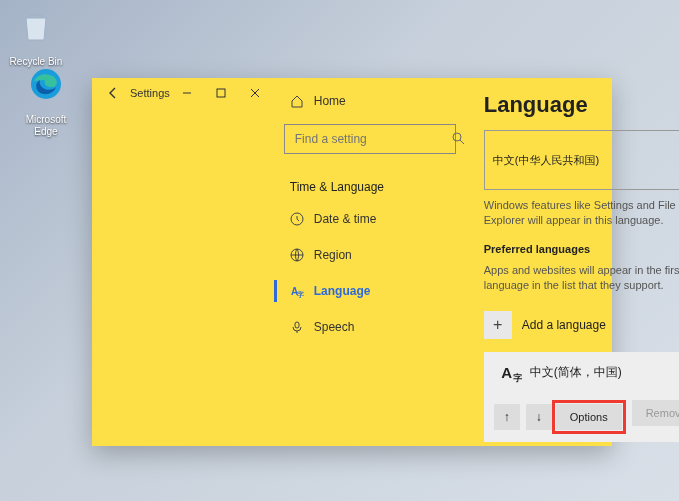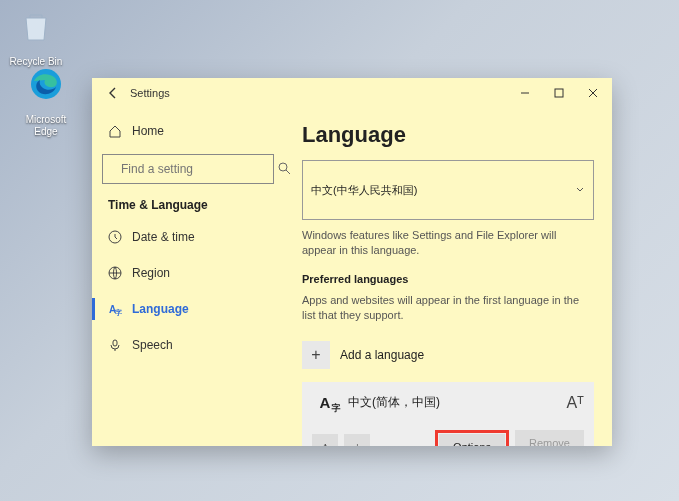--- a/index.html
+++ b/index.html
@@ -1,37 +1,37 @@
 <!DOCTYPE html>
 <html><head>
 <meta charset="utf-8">
 <style>
 html,body{margin:0;padding:0;width:679px;height:501px;overflow:hidden;font-family:"Segoe UI",Arial,sans-serif;font-size:12px;color:#222;background:linear-gradient(135deg,#a5b3c7 0%,#c7d0db 40%,#d8dfe7 100%)}
 .desktop{position:relative;width:100%;height:100%}
 .desktop-icon{position:absolute;width:60px;text-align:center;cursor:pointer}
 .desktop-icon .glyph{width:40px;height:40px;margin:0 auto;display:flex;align-items:center;justify-content:center}
 .desktop-icon .lbl{color:#fff;font-size:10px;text-shadow:0 1px 2px rgba(0,0,0,.7);margin-top:10px;line-height:1.15}
-.settings-win{position:absolute;left:92px;top:78px;width:520px;height:368px;background:#fef9c3;box-shadow:0 8px 24px rgba(0,0,0,.25);display:flex;flex-direction:column}
+.settings-win{position:absolute;left:92px;top:78px;width:520px;height:368px;background:#fde047;box-shadow:0 8px 24px rgba(0,0,0,.25);display:flex;flex-direction:row}
 .titlebar{height:30px;display:flex;align-items:center;justify-content:space-between;padding:0 2px 0 14px}
 .titlebar-left{display:flex;align-items:center;gap:10px}
 .back{width:14px;height:14px;display:flex;align-items:center;justify-content:center;cursor:pointer}
 .title{font-size:11px;color:#333}
 .winctrls{display:flex}
 .winbtn{width:34px;height:30px;display:flex;align-items:center;justify-content:center;font-size:11px;cursor:pointer}
 .body{flex:1;display:flex;min-height:0}
 .sidebar{width:192px;padding:8px 10px 8px 10px;display:flex;flex-direction:column;gap:6px;box-sizing:border-box}
 .nav-item{display:flex;align-items:center;gap:10px;height:30px;padding:0 6px;cursor:pointer;border-radius:2px;font-size:12px;color:#333}
 .nav-item.active{color:#2f6bd8;font-weight:600;position:relative}
 .nav-item.active::before{content:"";position:absolute;left:-10px;top:4px;bottom:4px;width:3px;background:#2f6bd8}
 .nav-ico{width:14px;height:14px;display:flex;align-items:center;justify-content:center;color:#444}
 .nav-item.active .nav-ico{color:#2f6bd8}
-.search{display:flex;align-items:center;border:1px solid #888;height:28px;padding:0 16px;margin:2px 0 4px 0}
+.search{display:flex;align-items:center;border:1px solid #888;height:28px;padding:0 8px;margin:2px 0 4px 0}
 .search input{flex:1;border:0;outline:0;font-size:12px;background:transparent;color:#444}
 .search .s-ico{width:14px;height:14px;color:#666}
-.section-hdr{font-size:12px;font-weight:700;color:#222;margin:4px 0 4px 6px}
+.section-hdr{font-size:12px;font-weight:400;color:#222;margin:16px 0 4px 6px}
 .content{flex:1;padding:10px 18px 0 18px;overflow:hidden;box-sizing:border-box}
 h1.page{font-size:22px;font-weight:600;margin:4px 0 12px 0}
 .dd{border:1px solid #999;height:26px;display:flex;align-items:center;justify-content:space-between;padding:16px 8px;font-size:11px;cursor:pointer}
 .desc{font-size:11px;color:#555;margin:8px 0 14px 0;line-height:1.4;max-width:290px}
 h2.sub{font-size:11px;font-weight:600;margin:6px 0 8px 0}
 .addlang{display:flex;align-items:center;gap:10px;height:34px;cursor:pointer}
 .plus{width:28px;height:28px;background:#e8e8e8;display:flex;align-items:center;justify-content:center;font-size:16px;color:#444}
 .langcard{background:#eeeeee;margin-top:10px;padding:8px 10px}
 .langrow{display:flex;align-items:center;justify-content:space-between}
 .langleft{display:flex;align-items:center;gap:10px}

